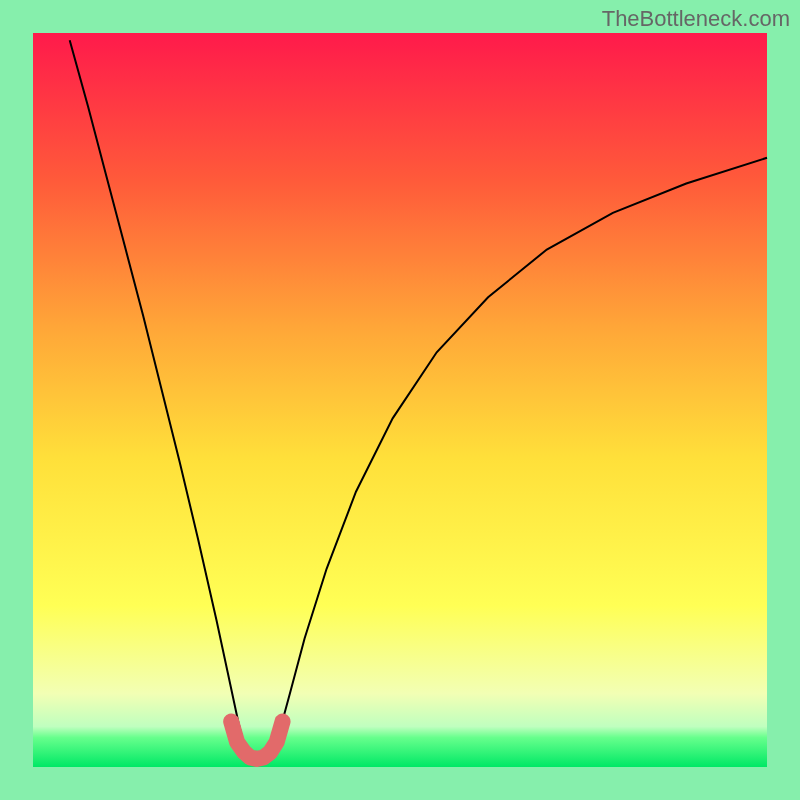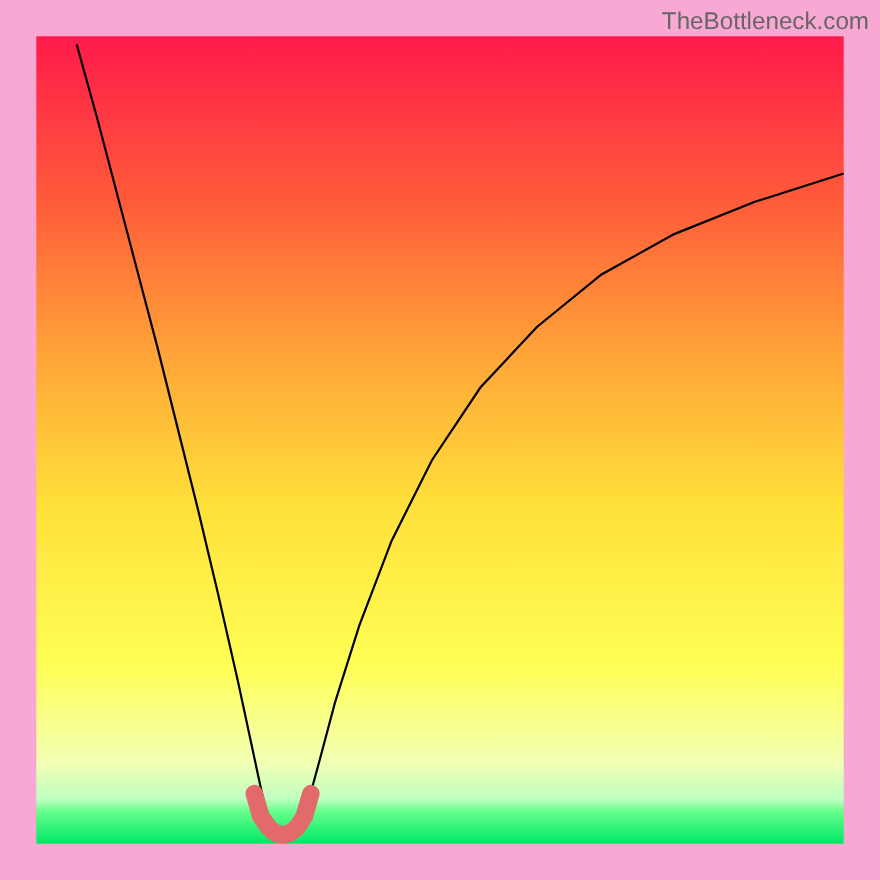--- a/index.html
+++ b/index.html
@@ -7,21 +7,21 @@
     padding: 0;
     width: 800px;
     height: 800px;
     background: #000;
     overflow: hidden;
   }
   .container {
     position: relative;
     width: 800px;
     height: 800px;
-    background: #f9a8d4;
+    background: #86efac;
   }
   .watermark {
     position: absolute;
     top: 6px;
     right: 10px;
     color: #666;
     font-family: Arial, Helvetica, sans-serif;
     font-size: 22px;
     z-index: 5;
     user-select: none;

